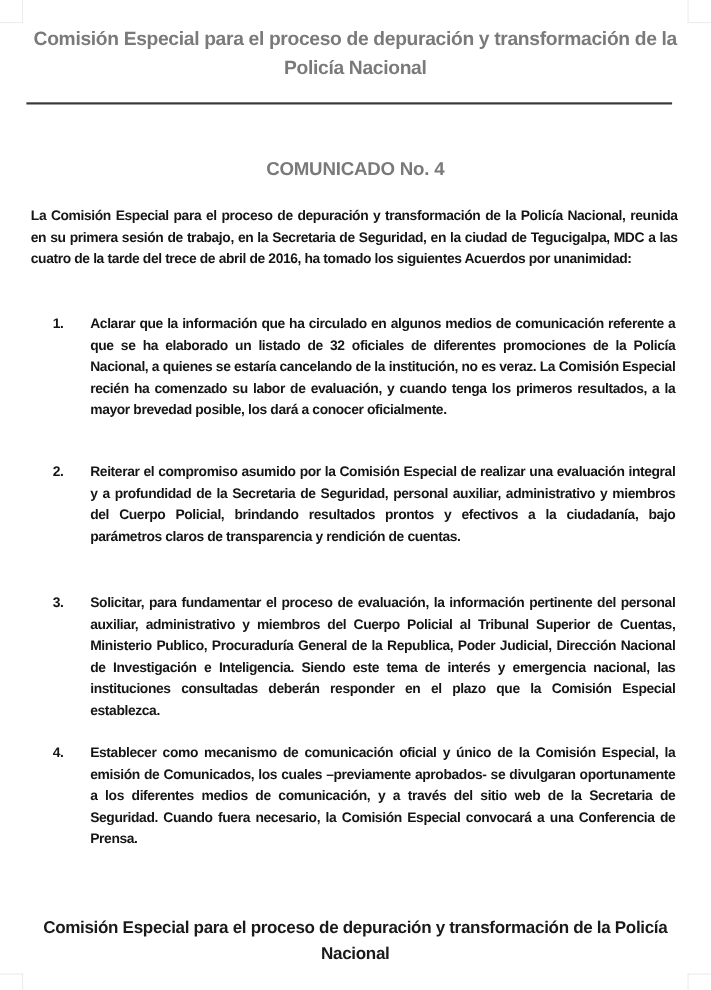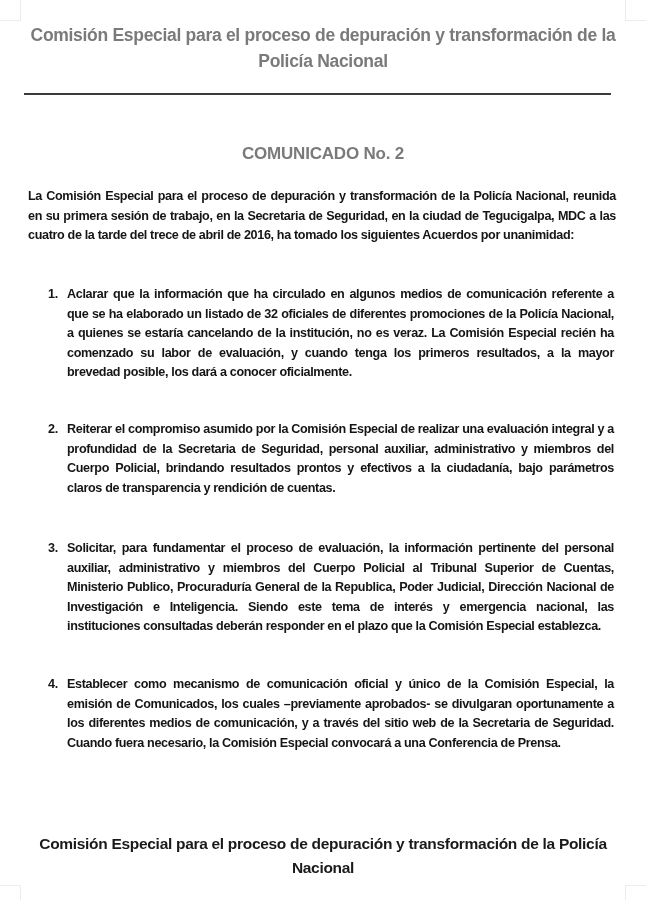--- a/index.html
+++ b/index.html
@@ -29,38 +29,38 @@
       font-size: 12.6px; line-height: 19.5px; color: #151515; font-weight: bold;
       text-align: justify; letter-spacing: -0.35px;
     }
     ol.agreements { list-style: none; margin: 0; padding: 0; }
     .item {
       position: absolute; left: 48px; width: 566px;
       font-size: 12.6px; line-height: 19.5px; color: #151515; font-weight: bold;
       text-align: justify; letter-spacing: -0.35px;
     }
     .item .num { position: absolute; left: 0; top: 0; width: 22px; }
-    .item .txt { display: block; margin-left: 19px; }
+    .item .txt { display: block; margin-left: 34px; }
     .footer-title {
       position: absolute; left: 20px; top: 832px; width: 606px; text-align: center;
       color: #1a1a1a; font-weight: bold; font-size: 15.5px; line-height: 24px; letter-spacing: -0.3px;
     }
   </style>
 </head>
 <body>
 
 <div class="crop-mark cm-tl"></div>
 <div class="crop-mark cm-tr"></div>
 <div class="crop-mark cm-bl"></div>
 <div class="crop-mark cm-br"></div>
 
 <div class="header-title">Comisión Especial para el proceso de depuración y transformación de la Policía Nacional</div>
 <div class="header-rule"></div>
 
-<div class="doc-title">COMUNICADO No. 2</div>
+<div class="doc-title">COMUNICADO No. 4</div>
 
 <p class="intro" style="margin:2px">La Comisión Especial para el proceso de depuración y transformación de la Policía Nacional, reunida en su primera sesión de trabajo, en la Secretaria de Seguridad, en la ciudad de Tegucigalpa, MDC a las cuatro de la tarde del trece de abril de 2016, ha tomado los siguientes Acuerdos por unanimidad:</p>
 
 <ol class="agreements">
   <li class="item" style="top:285px">
     <span class="num">1.</span>
     <span class="txt">Aclarar que la información que ha circulado en algunos medios de comunicación referente a que se ha elaborado un listado de 32 oficiales de diferentes promociones de la Policía Nacional, a quienes se estaría cancelando de la institución, no es veraz. La Comisión Especial recién ha comenzado su labor de evaluación, y cuando tenga los primeros resultados, a la mayor brevedad posible, los dará a conocer oficialmente.</span>
   </li>
   <li class="item" style="top:420px">
     <span class="num">2.</span>

